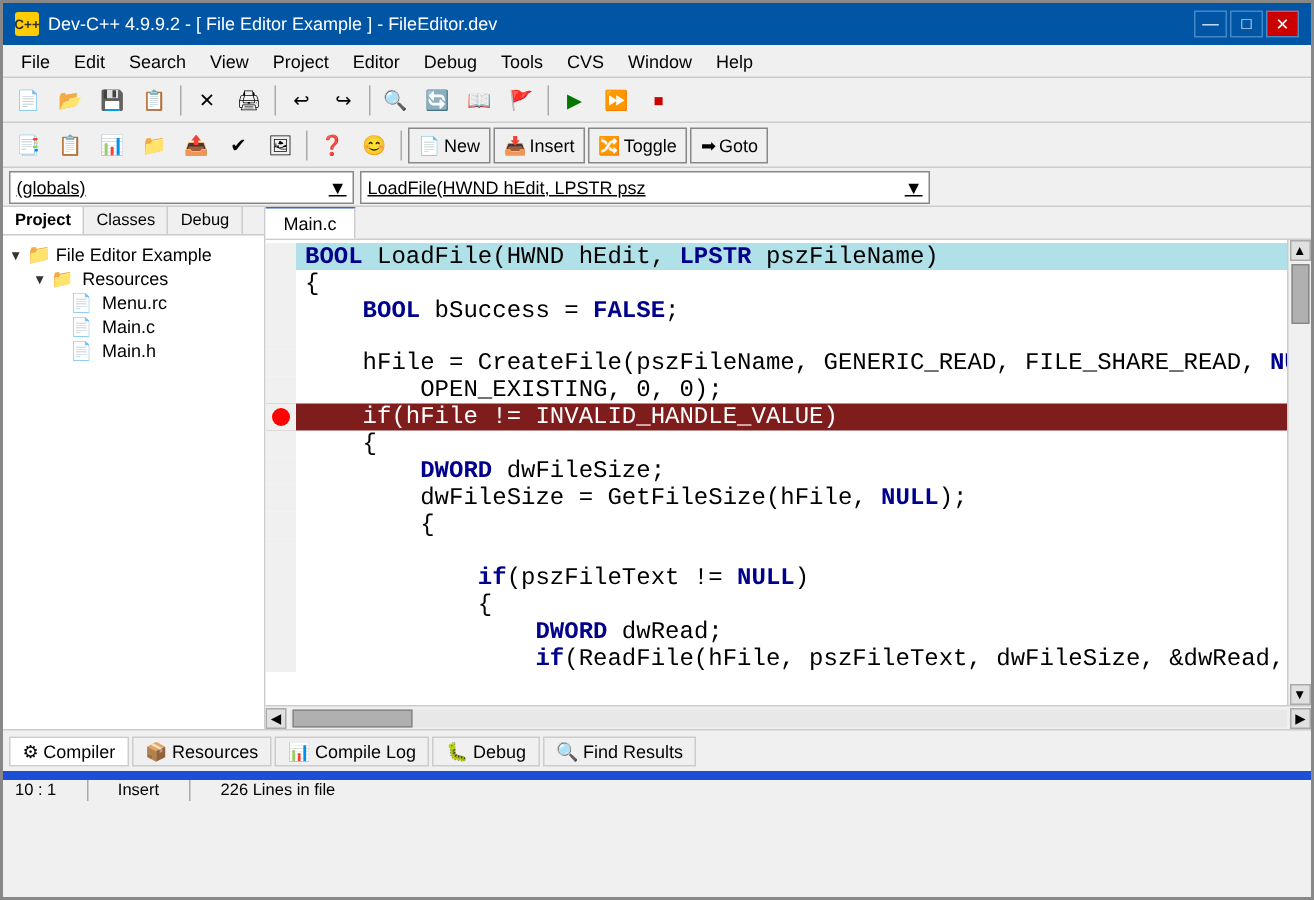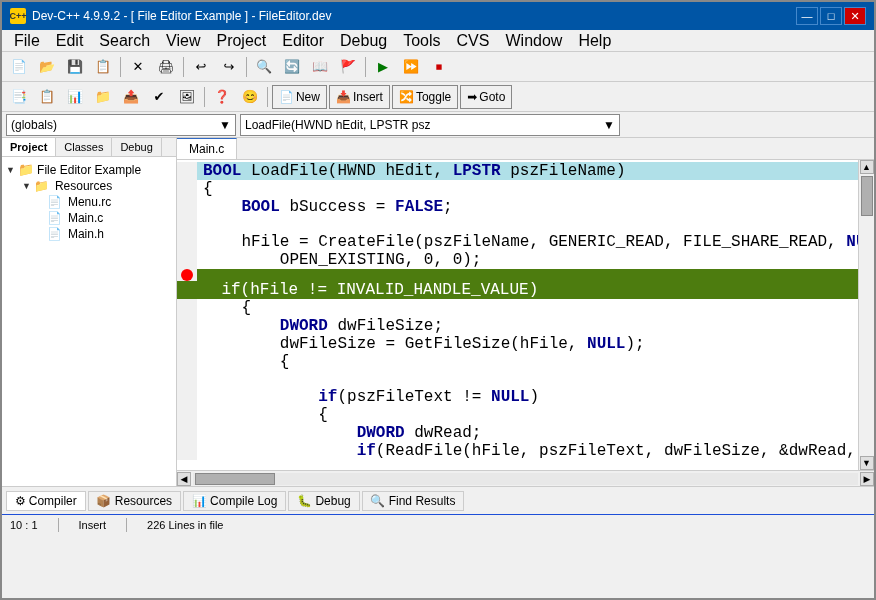--- a/index.html
+++ b/index.html
@@ -37,21 +37,21 @@
       background: #f0f0f0;
       height: 22px;
       display: flex;
       align-items: center;
       border-bottom: 1px solid #ccc;
       padding: 0 4px;
     }
     .menu-item {
       padding: 2px 8px;
       cursor: pointer;
-      font-size: 16px;
+      font-size: 12px;
     }
     
     #toolbar1, #toolbar2 {
       background: #f0f0f0;
       height: 30px;
       display: flex;
       align-items: center;
       padding: 2px 4px;
       gap: 2px;
       border-bottom: 1px solid #ccc;
@@ -74,20 +74,21 @@
     .tb-btn-label { display: flex; align-items: center; gap: 2px; padding: 2px 6px; height: 24px; background: #f0f0f0; border: 1px solid #888; cursor: pointer; font-size: 12px; }
     
     #dropdowns {
       display: flex;
       height: 26px;
       align-items: center;
       background: #f0f0f0;
       border-bottom: 1px solid #ccc;
       padding: 2px 4px;
       gap: 4px;
+      text-decoration: underline;
     }
     .dropdown-box {
       height: 22px;
       border: 1px solid #888;
       background: white;
       display: flex; align-items: center;
       padding: 0 4px;
       font-size: 12px;
       cursor: pointer;
     }
@@ -160,21 +161,21 @@
       border-left: 1px solid #ccc;
       display: flex;
       flex-direction: column;
       align-items: center;
     }
     .scroll-arrow { width: 14px; height: 14px; background: #e0e0e0; border: 1px solid #aaa; display: flex; align-items: center; justify-content: center; font-size: 9px; cursor: pointer; }
     .scroll-thumb { width: 12px; height: 40px; background: #b0b0b0; border: 1px solid #888; margin-top: 2px; cursor: pointer; }
     
     #code-lines { padding: 2px 0; }
     .code-line { display: flex; min-height: 17px; white-space: pre; }
-    .code-line.highlighted { background: #4d7c0f; color: white; flex-direction: column; }
+    .code-line.highlighted { background: #7f1d1d; color: white; }
     .code-line.highlighted .code-text { color: white; }
     .line-gutter { width: 20px; min-width: 20px; background: #f0f0f0; display: flex; align-items: center; justify-content: center; }
     .breakpoint { width: 12px; height: 12px; background: red; border-radius: 50%; }
     .code-text { padding-left: 6px; color: #000; }
     .kw { color: #00008b; font-weight: bold; }
     .num { color: #800000; }
     
     #bottom-tabs {
       display: flex;
       background: #f0f0f0;
@@ -187,21 +188,21 @@
     .bottom-tab {
       display: flex; align-items: center; gap: 3px;
       padding: 2px 8px; font-size: 12px;
       border: 1px solid #ccc; background: #f0f0f0;
       cursor: pointer;
     }
     .bottom-tab.active { background: white; }
     #status-bar {
       display: flex;
       background: #f0f0f0;
-      border-top: 1px solid #1d4ed8;
+      border-top: 6px solid #1d4ed8;
       height: 20px;
       align-items: center;
       padding: 0 8px;
       gap: 20px;
       font-size: 11px;
     }
     .status-sep { width: 1px; height: 14px; background: #aaa; }
     
     #hscroll-bar {
       height: 16px;

